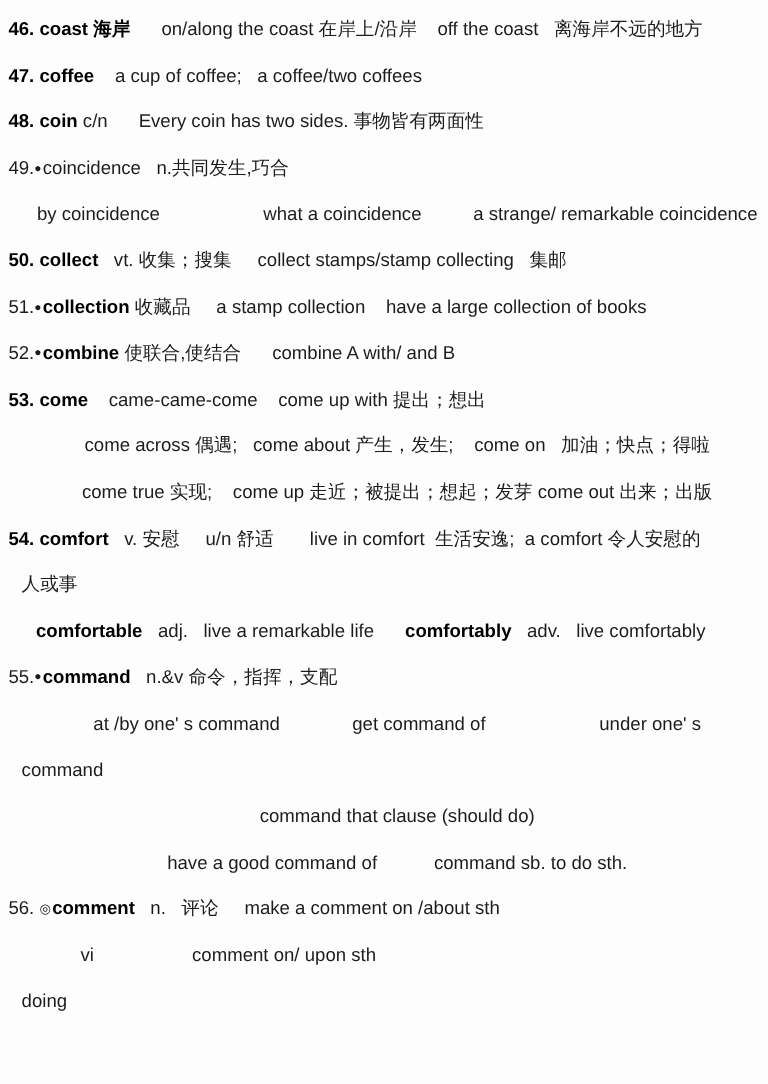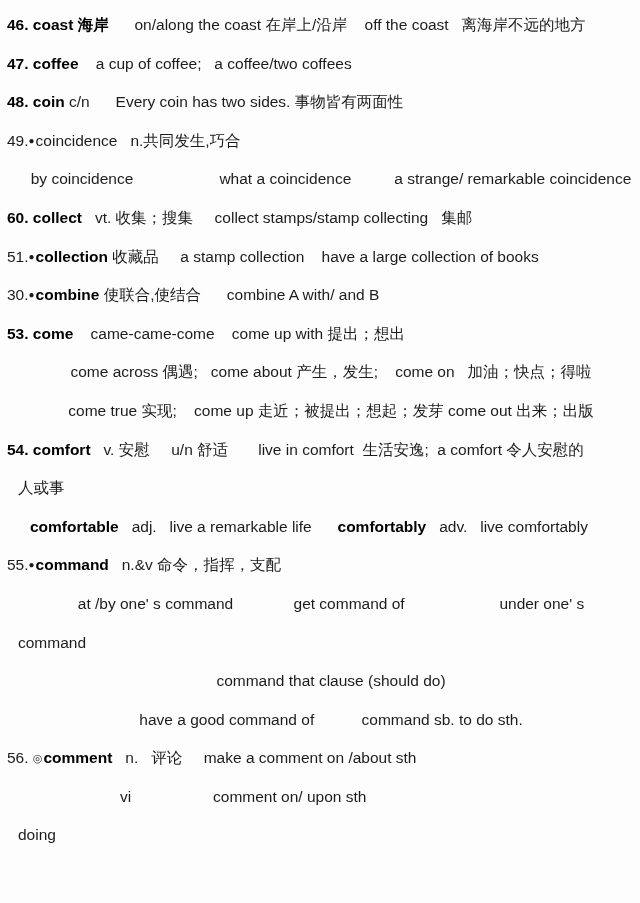--- a/index.html
+++ b/index.html
@@ -23,38 +23,38 @@
     white-space: pre;
     font-size: 15.5px;
     line-height: 38.6px;
     height: 38.6px;
     overflow: hidden;
   }
   .item  { padding-left: 7px; }
   .wrap  { padding-left: 18px; }
   .sub   { padding-left: 22px; text-align: center; }
   .sub2  { padding-left: 30px; }
-  .deep  { padding-left: 120px; }
+  .deep  { padding-left: 67px; }
   .seg   { white-space: pre; }
   .bold  { font-weight: 700; color: #000000; }
   .dot   { font-size: 10px; vertical-align: 2px; letter-spacing: 1px; }
   .ring  { font-size: 11px; vertical-align: 1px; letter-spacing: 1px; }
 </style>
 </head>
 <body>
 
 <main class="page">
     <div class="line item"><span class="seg bold">46. coast 海岸</span><span class="seg">      on/along the coast 在岸上/沿岸    off the coast   离海岸不远的地方</span></div>
     <div class="line item"><span class="seg bold">47. coffee</span><span class="seg">    a cup of coffee;   a coffee/two coffees</span></div>
     <div class="line item"><span class="seg bold">48. coin</span><span class="seg"> c/n      Every coin has two sides. 事物皆有两面性</span></div>
     <div class="line item"><span class="seg">49.</span><span class="seg dot">●</span><span class="seg">coincidence   n.共同发生,巧合</span></div>
     <div class="line sub"><span class="seg">by coincidence                    what a coincidence          a strange/ remarkable coincidence</span></div>
-    <div class="line item"><span class="seg bold">60. collect</span><span class="seg">   vt. 收集；搜集     collect stamps/stamp collecting   集邮</span></div>
+    <div class="line item"><span class="seg bold">50. collect</span><span class="seg">   vt. 收集；搜集     collect stamps/stamp collecting   集邮</span></div>
     <div class="line item"><span class="seg">51.</span><span class="seg dot">●</span><span class="seg bold">collection</span><span class="seg"> 收藏品     a stamp collection    have a large collection of books</span></div>
-    <div class="line item"><span class="seg">30.</span><span class="seg dot">●</span><span class="seg bold">combine</span><span class="seg"> 使联合,使结合      combine A with/ and B</span></div>
+    <div class="line item"><span class="seg">52.</span><span class="seg dot">●</span><span class="seg bold">combine</span><span class="seg"> 使联合,使结合      combine A with/ and B</span></div>
     <div class="line item"><span class="seg bold">53. come</span><span class="seg">    came-came-come    come up with 提出；想出</span></div>
     <div class="line sub"><span class="seg">come across 偶遇;   come about 产生，发生;    come on   加油；快点；得啦</span></div>
     <div class="line sub"><span class="seg">come true 实现;    come up 走近；被提出；想起；发芽 come out 出来；出版</span></div>
     <div class="line item"><span class="seg bold">54. comfort</span><span class="seg">   v. 安慰     u/n 舒适       live in comfort  生活安逸;  a comfort 令人安慰的</span></div>
     <div class="line wrap"><span class="seg">人或事</span></div>
     <div class="line sub2"><span class="seg bold">comfortable</span><span class="seg">   adj.   live a remarkable life      </span><span class="seg bold">comfortably</span><span class="seg">   adv.   live comfortably</span></div>
     <div class="line item"><span class="seg">55.</span><span class="seg dot">●</span><span class="seg bold">command</span><span class="seg">   n.&amp;v 命令，指挥，支配</span></div>
     <div class="line sub"><span class="seg">at /by one' s command              get command of                      under one' s</span></div>
     <div class="line wrap"><span class="seg">command</span></div>
     <div class="line sub"><span class="seg">command that clause (should do)</span></div>

